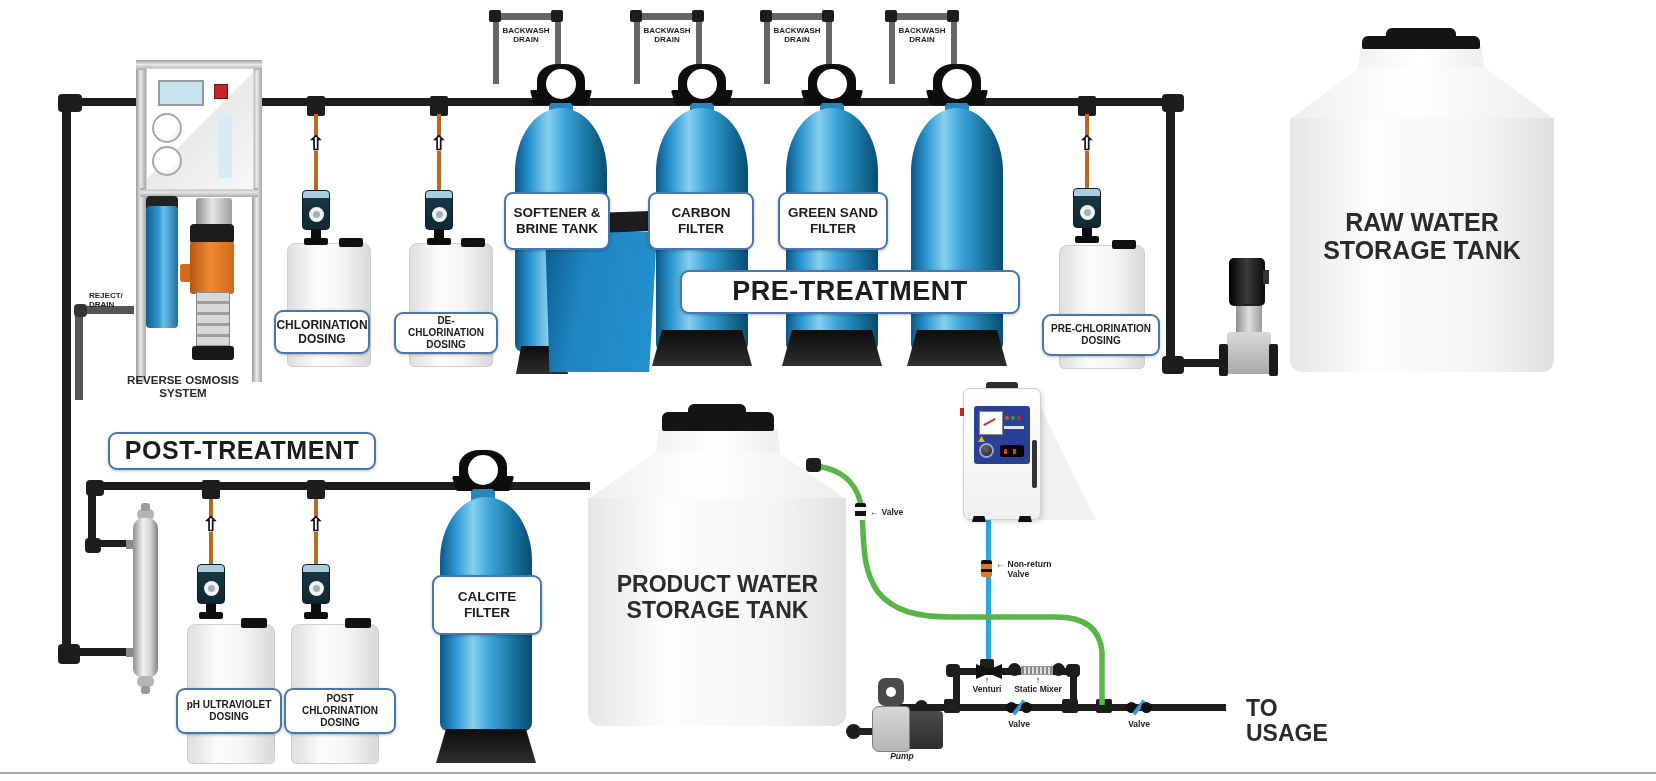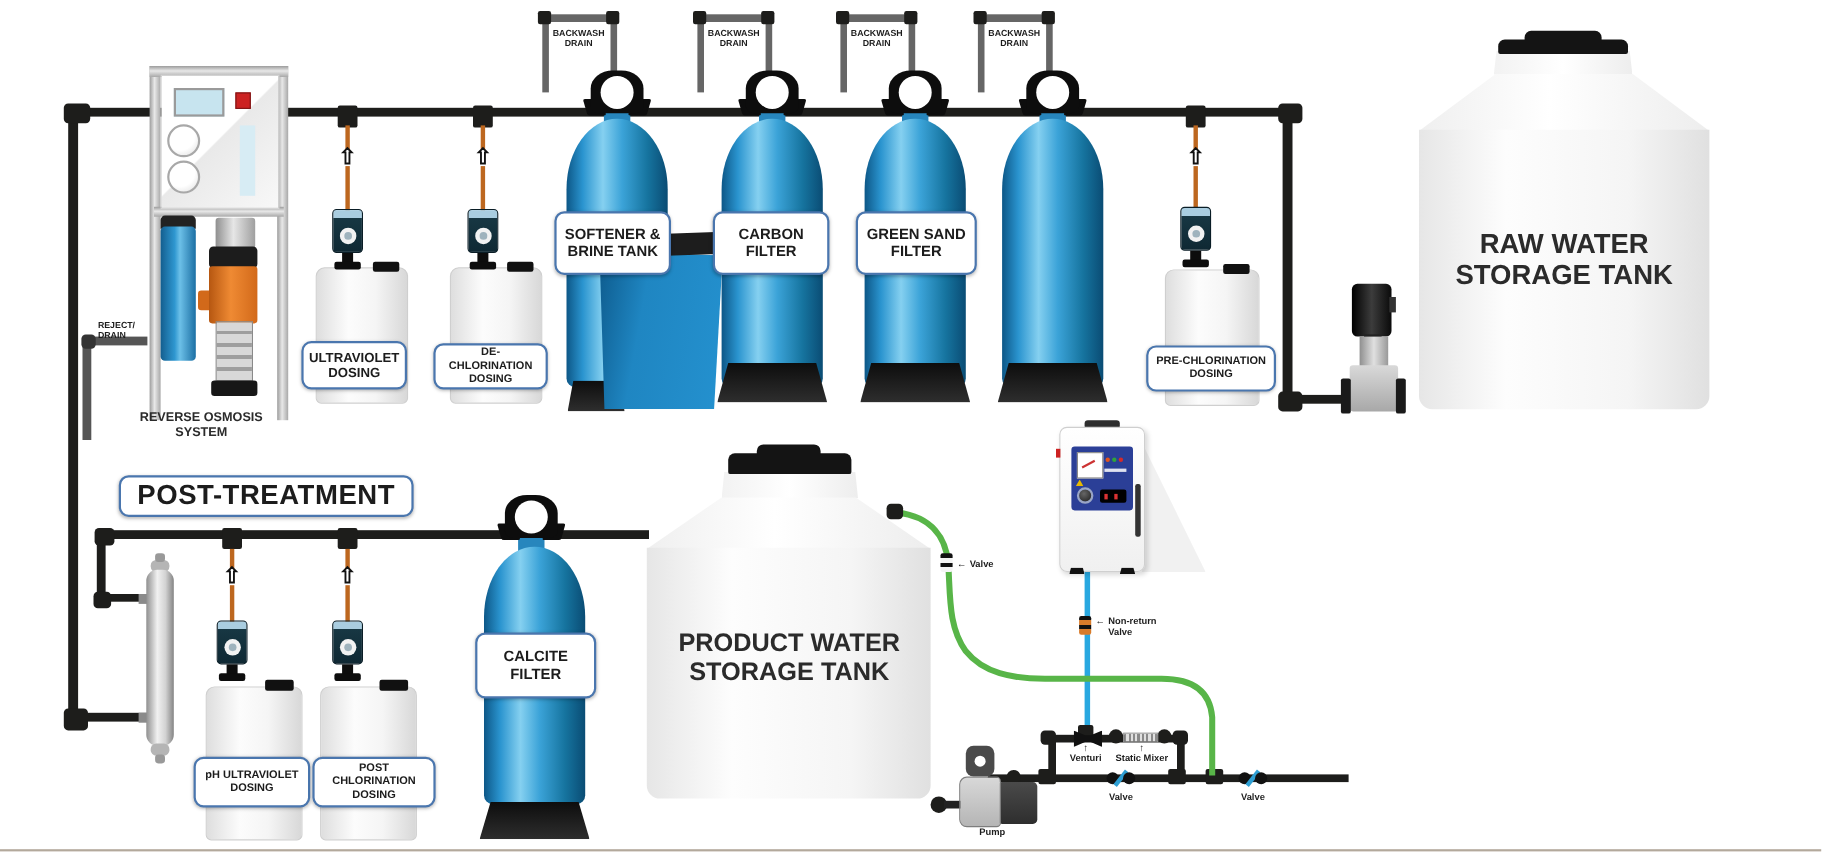--- a/index.html
+++ b/index.html
@@ -200,21 +200,21 @@
       <div class="dp-c"></div>
       <div class="dp-stem"></div>
       <div class="dp-base"></div>
   </div>
 
   <div class="dtank" style="left:287px;top:243px;width:82px;height:122px;"></div>
   <div class="dcap" style="left:339px;top:238px;width:24px;height:9px;"></div>
   <div class="dtank" style="left:409px;top:243px;width:82px;height:122px;"></div>
   <div class="dcap" style="left:461px;top:238px;width:24px;height:9px;"></div>
 
-  <div class="lbl lbl-xs" style="left:274px;top:310px;width:96px;height:44px;">ULTRAVIOLET DOSING</div>
+  <div class="lbl lbl-xs" style="left:274px;top:310px;width:96px;height:44px;">CHLORINATION DOSING</div>
   <div class="lbl lbl-sm" style="left:394px;top:312px;width:104px;height:42px;">DE-CHLORINATION DOSING</div>
 
   <div class="vneck" style="left:549px;top:100px;width:24px;height:14px;"></div>
   <div class="vessel" style="left:515px;top:108px;width:92px;height:244px;"></div>
   <div class="vbase" style="left:516px;top:346px;width:52px;height:28px;"></div>
   <div class="vhead" style="left:532px;top:64px;">
     <div class="vh-wl"></div>
       <div class="vh-wr"></div>
       <div class="vh-b"></div>
       <div class="vh-c"></div>
@@ -251,20 +251,21 @@
     <div class="vh-wl"></div>
       <div class="vh-wr"></div>
       <div class="vh-b"></div>
       <div class="vh-c"></div>
   </div>
 
   <div class="lbl lbl-md" style="left:504px;top:192px;width:106px;height:58px;">SOFTENER &amp; BRINE TANK</div>
   <div class="lbl lbl-md" style="left:648px;top:192px;width:106px;height:58px;">CARBON FILTER</div>
   <div class="lbl lbl-md" style="left:778px;top:192px;width:110px;height:58px;">GREEN SAND FILTER</div>
 
+  <div class="lbl lbl-lg" style="left:680px;top:270px;width:340px;height:44px;z-index:32;">PRE-TREATMENT</div>
 
   <div class="oline" style="left:1085px;top:114px;height:22px;"></div>
   <div class="block-arrow" style="left:1077px;top:133px;">⇧</div>
   <div class="oline" style="left:1085px;top:151px;height:39px;"></div>
   <div class="dpump" style="left:1073px;top:188px;">
     <div class="dp-body"></div>
       <div class="dp-c"></div>
       <div class="dp-stem"></div>
       <div class="dp-base"></div>
   </div>
@@ -421,17 +422,18 @@
   </div>
   <div class="ann ann-c" style="left:1124px;top:720px;width:30px;">Valve</div>
 
   <div class="abs" style="left:878px;top:678px;width:26px;height:28px;background:#4a4a4a;border-radius:7px;z-index:7;"></div>
   <div class="abs" style="left:886px;top:687px;width:10px;height:10px;background:#fff;border-radius:50%;z-index:8;"></div>
   <div class="pipe" style="left:898px;top:704px;width:24px;height:7px;"></div>
   <div class="abs" style="left:872px;top:706px;width:38px;height:46px;background:linear-gradient(180deg,#d8d8d8,#b5b5b5);border:1px solid #7d7d7d;border-radius:7px 4px 4px 7px;z-index:7;box-sizing:border-box;"></div>
   <div class="abs" style="left:907px;top:711px;width:36px;height:38px;background:linear-gradient(180deg,#4a4a4a,#2e2e2e);border-radius:4px;z-index:6;"></div>
   <div class="abs" style="left:858px;top:728px;width:16px;height:7px;background:#222;z-index:6;"></div>
   <div class="dot" style="left:846px;top:724px;width:15px;height:15px;"></div>
-  <div class="ann ann-c" style="left:882px;top:752px;width:40px;">Pump</div>
-
+  <div class="ann ann-c" style="left:882px;top:752px;width:40px;font-style:italic;">Pump</div>
+
+  <div class="bigtext" style="left:1246px;top:696px;width:112px;font-size:23px;text-align:left;line-height:1.1;">TO USAGE</div>
 
   <div class="footer-line"></div>
 </div>
 
 </body></html>

